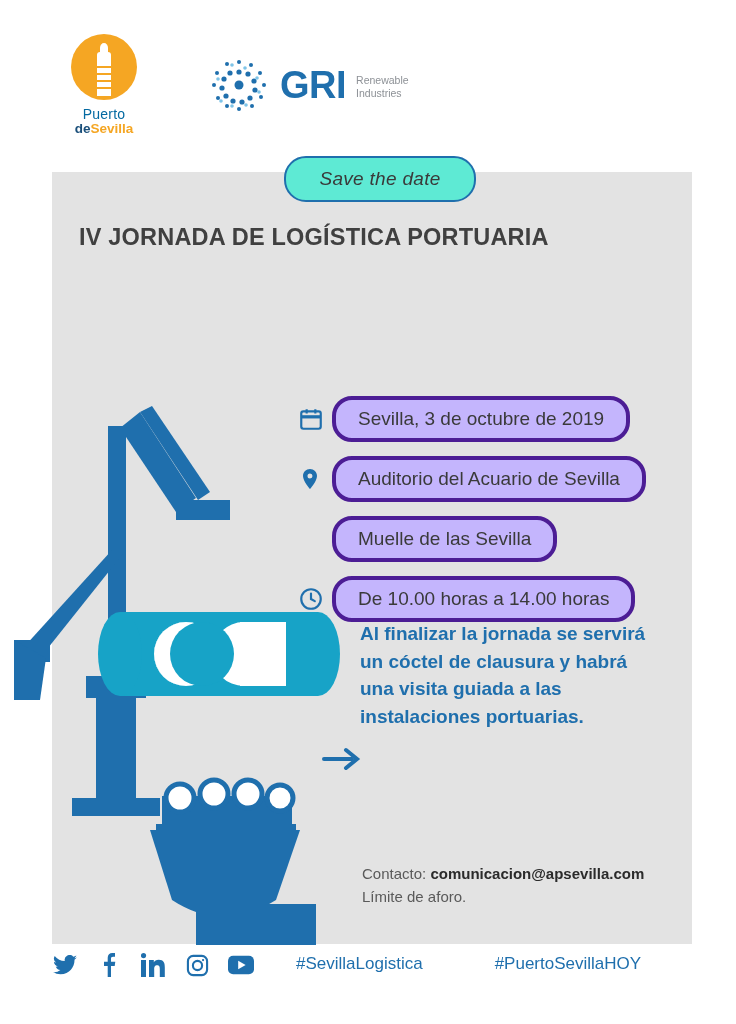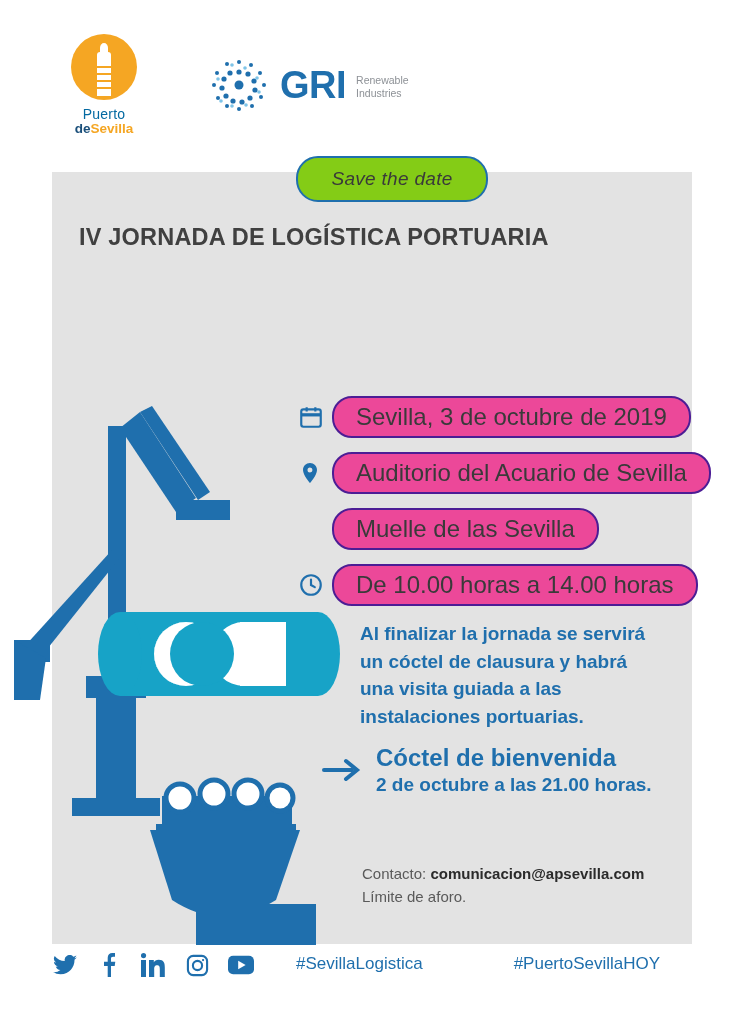--- a/index.html
+++ b/index.html
@@ -127,25 +127,25 @@
     left: 52px;
     top: 172px;
     width: 640px;
     height: 772px;
     background: #e3e3e3;
   }
 
   
   .save-pill {
     position: absolute;
-    left: 296px;
+    left: 284px;
     top: 156px;
     width: 188px;
     height: 42px;
-    background: #84cc16;
+    background: #5eead4;
     border: 2px solid #1f6fad;
     border-radius: 22px;
     display: flex;
     align-items: center;
     justify-content: center;
     color: #3a3a3a;
     font-size: 19px;
     font-style: italic;
     letter-spacing: .3px;
   }
@@ -187,28 +187,28 @@
   .info-ico {
     width: 34px;
     min-width: 34px;
     height: 34px;
     color: #1f6fad;
     display: flex;
     align-items: center;
     justify-content: flex-start;
   }
   .info-pill {
-    background: #ec4899;
-    border: 2px solid #4c1d95;
+    background: #c4b5fd;
+    border: 4px solid #4c1d95;
     border-radius: 20px;
     height: 38px;
     display: flex;
     align-items: center;
     padding: 0 22px;
-    font-size: 24px;
+    font-size: 19px;
     color: #3a3a3a;
     white-space: nowrap;
   }
 
   .note {
     position: absolute;
     left: 360px;
     top: 620px;
     width: 300px;
     color: #1f6fad;
@@ -268,21 +268,21 @@
     height: 26px;
     display: flex;
     align-items: center;
     justify-content: center;
   }
   .hashtags {
     position: absolute;
     left: 296px;
     top: 954px;
     display: flex;
-    gap: 91px;
+    gap: 72px;
     color: #1f6fad;
     font-size: 17px;
   }
 
   
   .art {
     position: absolute;
     left: 0;
     top: 400px;
     width: 340px;
@@ -445,24 +445,20 @@
 
   <div class="note">Al finalizar la jornada se servirá un cóctel de clausura y habrá una visita guiada a las instalaciones portuarias.</div>
 
   <div class="cocktail">
     <span class="arrow-ico">
       <svg width="40" height="30" viewBox="0 0 40 30" fill="none" stroke="#1f6fad" stroke-width="4" stroke-linecap="round">
         <path d="M2 15h28"></path>
         <path d="M24 6l11 9-11 9" fill="none"></path>
       </svg>
     </span>
-    <span class="cocktail-text">
-      <div class="c1">Cóctel de bienvenida</div>
-      <div class="c2">2 de octubre a las 21.00 horas.</div>
-    </span>
   </div>
 
   <div class="fineprint">
     <div>
       <span>Contacto: </span><b>comunicacion@apsevilla.com</b>
     </div>
     <div>Límite de aforo.</div>
   </div>
 
   <div class="socials">

